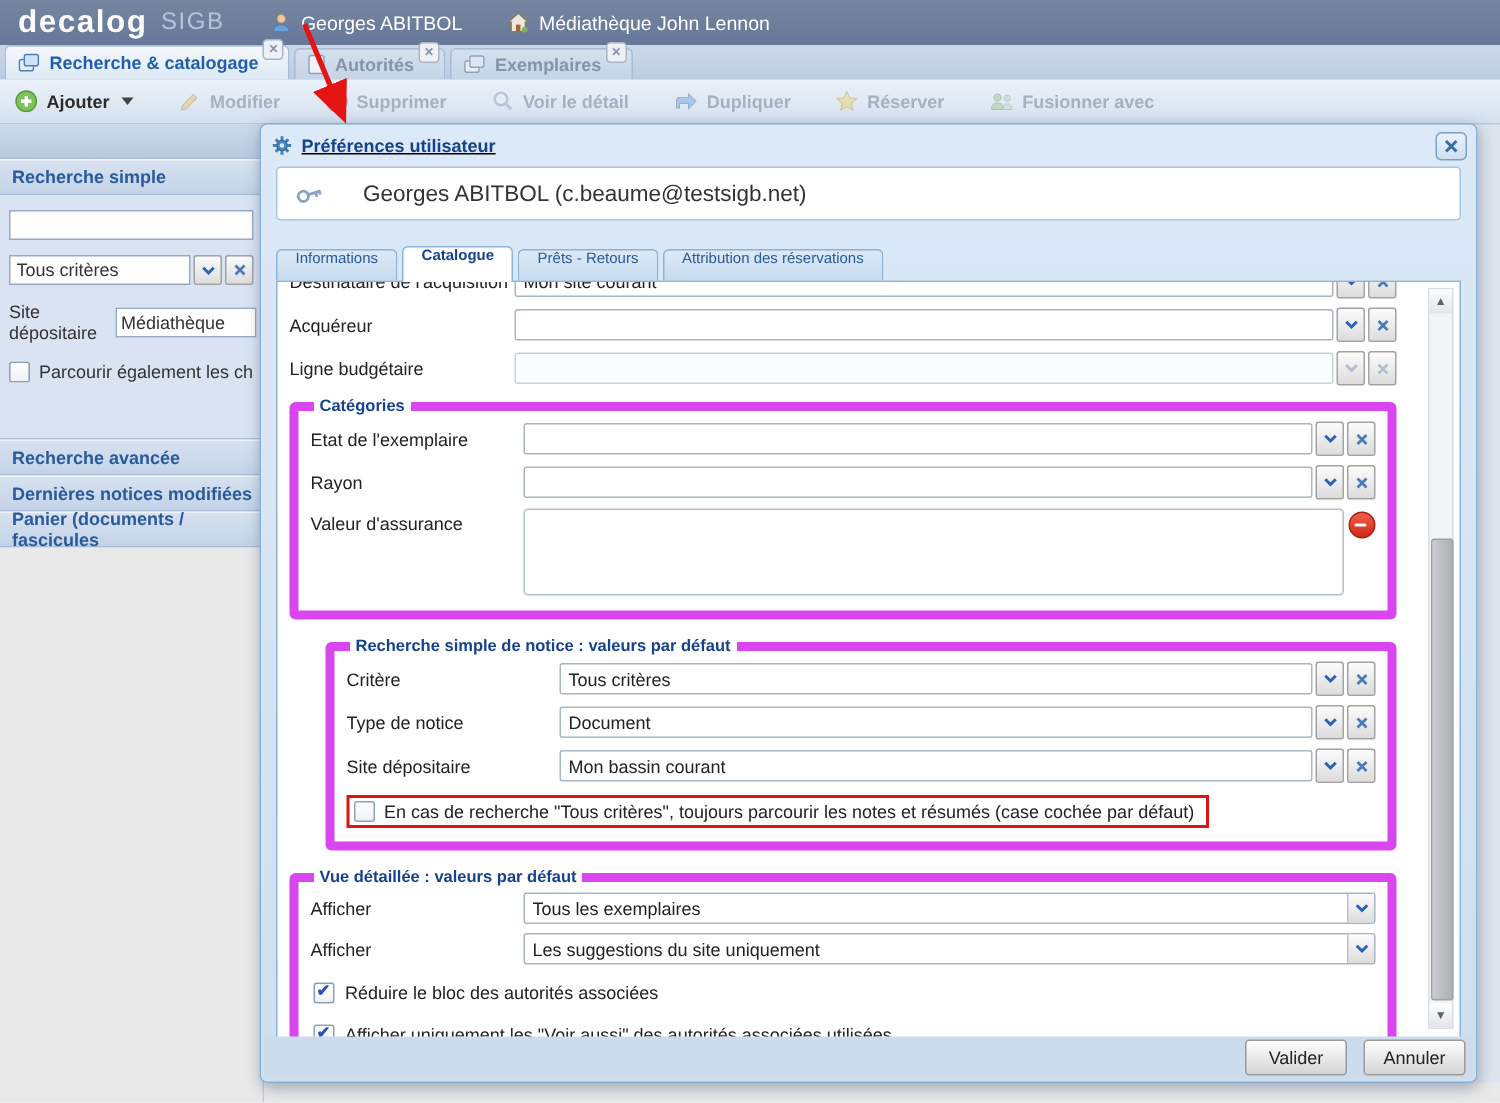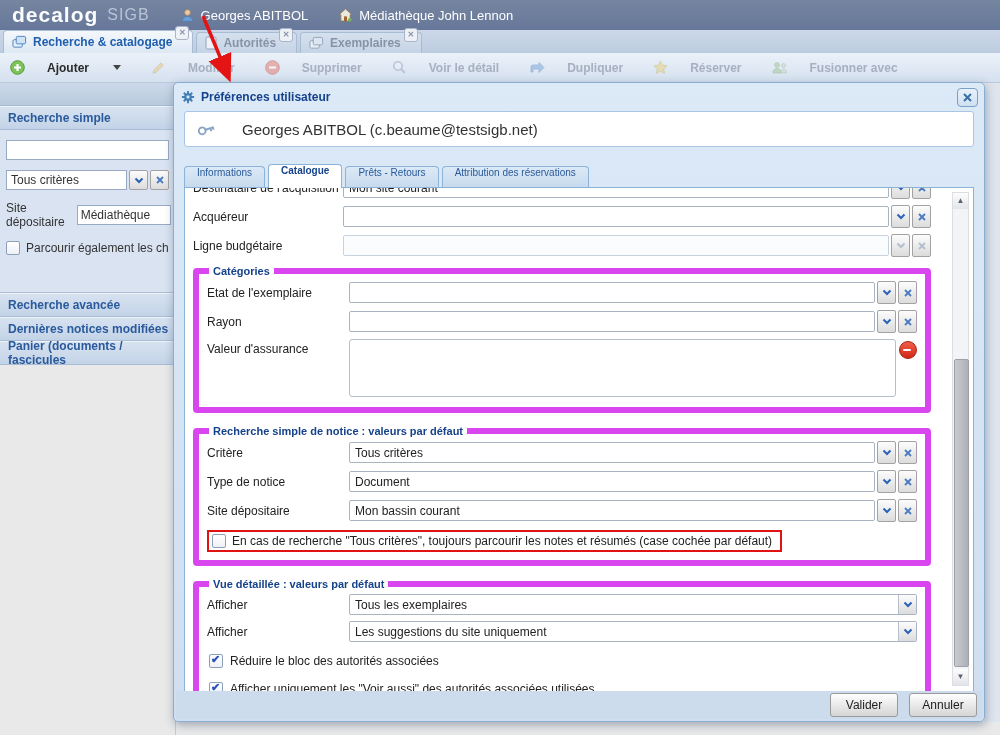--- a/index.html
+++ b/index.html
@@ -25,21 +25,21 @@
   .wtab.inactive{background:linear-gradient(#d6e0ee,#c5d4e6);color:#8693a9;}
   .tab-close{position:absolute;top:-5px;right:3px;width:12px;height:12px;border:1px solid #aab4c6;
              border-radius:3px;background:#eef1f6;color:#8795ab;font-size:8px;line-height:11px;
              text-align:center;font-weight:bold;}
   .tab-close::after{content:"✕";}
 
   
   .toolbar{position:absolute;left:0;top:53px;width:1000px;height:29px;
            background:linear-gradient(#ebf1f9,#d5e1ef);border-bottom:1px solid #bac9dc;
            display:flex;align-items:center;padding-left:10px;gap:30px;z-index:2;}
-  .tbtn{display:flex;align-items:center;gap:22px;font-size:12px;font-weight:bold;color:#2b2b2b;}
+  .tbtn{display:flex;align-items:center;gap:6px;font-size:12px;font-weight:bold;color:#2b2b2b;}
   .tbtn.disabled{color:#a6b0c0;}
   .tbtn.disabled .ticon{opacity:.45;}
   .caret-down{width:0;height:0;border-left:4px solid transparent;border-right:4px solid transparent;
               border-top:5px solid #444;margin-left:2px;}
 
   
   .sidebar{position:absolute;left:0;top:82px;width:176px;bottom:0;z-index:1;
            display:flex;flex-direction:column;border-right:1px solid #c4cad2;box-sizing:border-box;}
   .sb-cap{height:22px;background:linear-gradient(#ccd9ea,#b9cade);
           border-bottom:1px solid #a6bad2;border-top:1px solid #e6edf6;}
@@ -64,21 +64,21 @@
   .cbtn.off svg path,.cbtn.off svg line{stroke:#b3bfcd;}
 
   
   .right-strip{position:absolute;right:0;top:82px;width:15px;height:640px;background:#dfe5ee;z-index:1;}
 
   
   .dialog{position:absolute;left:173px;top:82px;width:812px;height:640px;z-index:5;
           background:linear-gradient(#dcе9f7,#d3e2f3);background:linear-gradient(#dce9f7,#cfdff0);
           border:1px solid #88aed2;border-radius:5px;box-shadow:1px 3px 10px rgba(50,70,100,.4);
           box-sizing:border-box;}
-  .dlg-titlebar{height:24px;display:flex;align-items:center;padding:2px 6px 0 7px;}
+  .dlg-titlebar{height:24px;display:flex;align-items:center;padding:2px 6px 0 7px;text-decoration:underline;}
   .dlg-title{color:#15428b;font-weight:bold;font-size:12px;margin-left:6px;}
   .dlg-close{margin-left:auto;width:19px;height:17px;border:1px solid #7aa0c8;border-radius:4px;
              background:linear-gradient(#eaf2fb,#cfe0f0);display:flex;align-items:center;justify-content:center;}
   .user-box{position:absolute;left:10px;right:10px;top:28px;height:36px;background:#fff;
             border:1px solid #a8c6e4;border-radius:3px;display:flex;align-items:center;
             padding:0 12px;gap:26px;font-size:15px;color:#333;box-sizing:border-box;}
   .dlg-tabs{position:absolute;left:10px;top:81px;display:flex;gap:3px;height:23px;align-items:flex-end;}
   .dtab{height:21px;padding:0 12px;display:flex;border:1px solid #8cb2d8;
         border-bottom:none;border-radius:4px 4px 0 0;font-size:10px;color:#2a5a9a;
         background:linear-gradient(#dce9f6,#c6daee);margin-bottom:-1px;}
@@ -420,21 +420,21 @@
                 </svg>
               </span>
           </div>
           <div class="frow" style="align-items:flex-start;margin-bottom:2px;">
             <span class="lbl" style="margin-top:3px;">Valeur d'assurance</span>
             <span class="tarea"></span>
             <span class="minus-red"></span>
           </div>
         </fieldset>
 
-        <fieldset style="margin-top:12px;">
+        <fieldset style="margin-top:12px;margin-left:24px;">
           <legend>Recherche simple de notice : valeurs par défaut</legend>
           <div class="frow">
             <span class="lbl">Critère</span>
             <span class="field">Tous critères</span>
             <span class="cbtn">
                 <svg width="10" height="7" viewBox="0 0 10 7">
                   <path d="M1.5 1.5 L5 5 L8.5 1.5" stroke="#2a62b8" stroke-width="2" fill="none"></path>
                 </svg>
               </span>
             <span class="cbtn">

